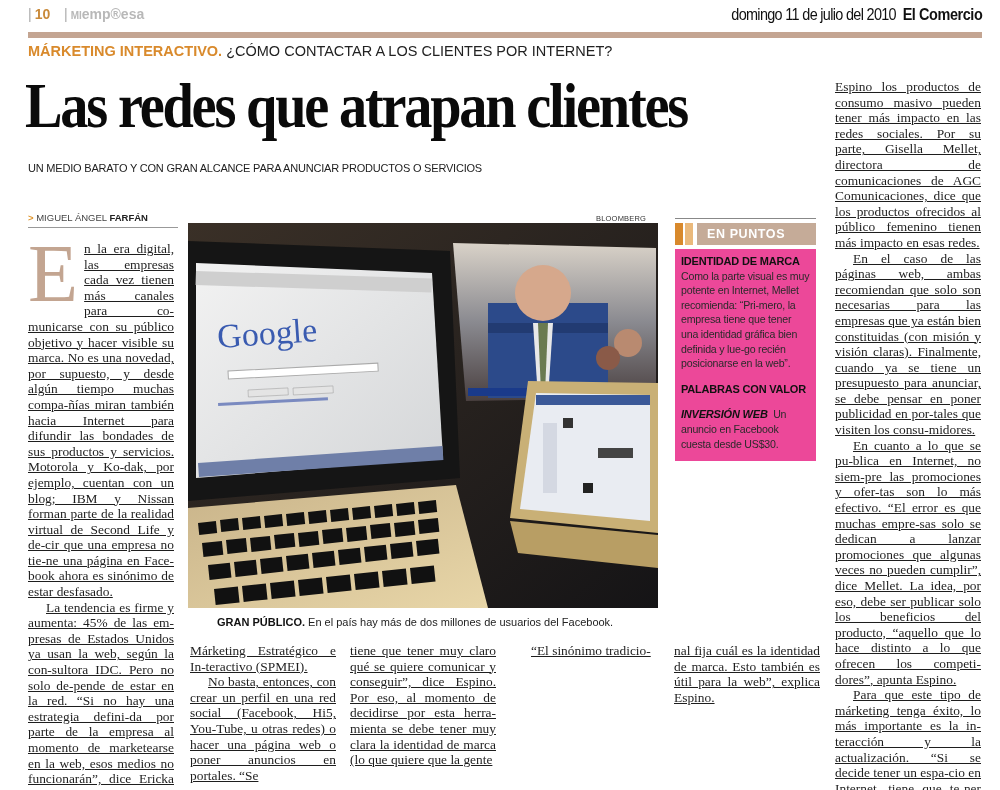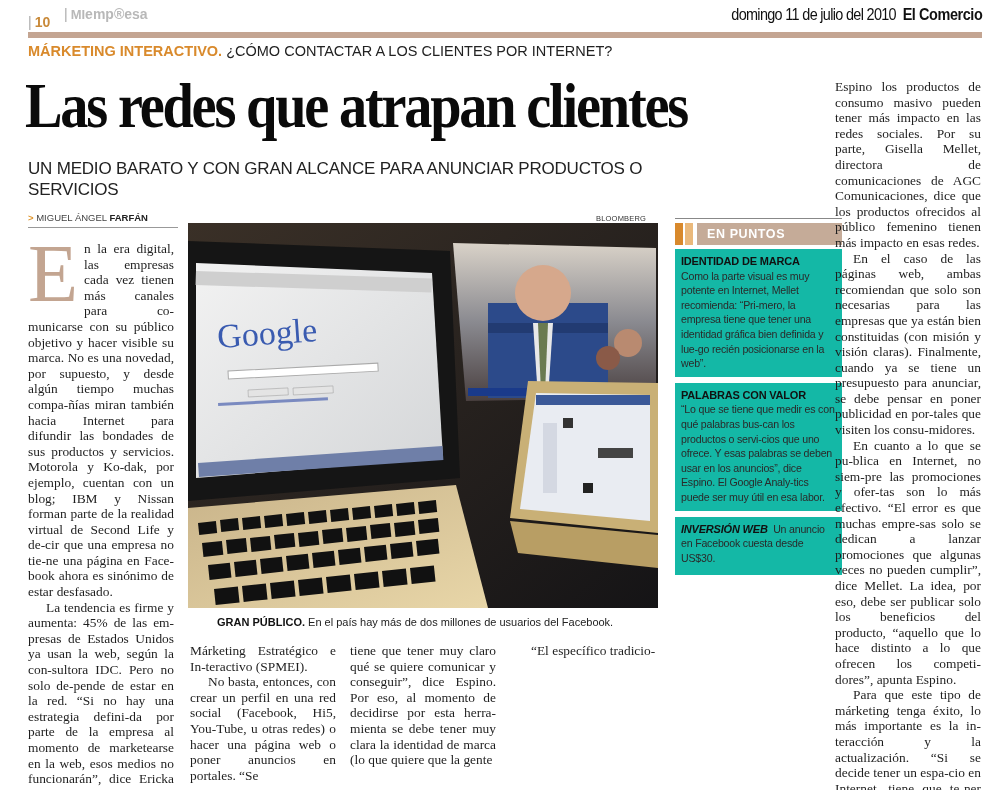--- a/index.html
+++ b/index.html
@@ -1,67 +1,67 @@
 <!DOCTYPE html>
 <html><head>
 <meta charset="utf-8">
 <style>
   * { box-sizing: border-box; margin: 0; padding: 0; }
   html, body { width: 1000px; height: 790px; background: #ffffff; overflow: hidden; }
   body { position: relative; font-family: "DejaVu Serif", serif; color: #1a1a1a; }
 
   
   .page-header { position: absolute; left: 28px; top: 4px; width: 954px; height: 24px; }
-  .page-num { position: absolute; left: 0; top: 2px; font-family: "Liberation Sans", sans-serif; font-size: 14px; font-weight: bold; color: #c98a3a; margin-top: 8px; }
+  .page-num { position: absolute; left: 0; top: 2px; font-family: "Liberation Sans", sans-serif; font-size: 14px; font-weight: bold; color: #c98a3a; }
   .page-num .bar { color: #aaa; font-weight: normal; margin-right: 3px; }
   .section-name { position: absolute; left: 36px; top: 2px; font-family: "Liberation Sans", sans-serif; font-size: 14px; font-weight: bold; color: #b8b8b8; }
   .section-name .bar { font-weight: normal; color: #aaa; margin-right: 3px; }
-  .section-name .mi { font-size: 13px; }
+  .section-name .mi { font-size: 10px; }
   .dateline { position: absolute; right: 0; top: 1px; font-family: "Liberation Sans", sans-serif; font-size: 17px; color: #111; letter-spacing: -0.8px; transform: scaleX(0.85); transform-origin: right center; white-space: nowrap; }
   .dateline b { letter-spacing: -0.5px; }
   .header-rule { position: absolute; left: 28px; top: 32px; width: 954px; height: 6px; background: #c4a592; }
 
   .kicker { position: absolute; left: 28px; top: 43px; font-family: "Liberation Sans", sans-serif; font-size: 14.5px; color: #222; white-space: nowrap; }
   .kicker b { color: #d98a2c; }
 
   .headline { position: absolute; left: 25px; top: 70px; font-family: "Liberation Serif", serif; font-weight: bold; font-size: 64px; line-height: 72px; letter-spacing: -2.5px; color: #0a0a0a; white-space: nowrap; transform: scaleX(0.88); transform-origin: left center; }
 
-  .deck { position: absolute; left: 28px; top: 158px; width: 640px; font-family: "Liberation Sans", sans-serif; font-size: 17px; line-height: 21px; color: #222; letter-spacing: -0.2px; }
+  .deck { position: absolute; left: 28px; top: 158px; width: 640px; font-family: "Liberation Sans", sans-serif; font-size: 11px; line-height: 21px; color: #222; letter-spacing: -0.2px; }
 
   .byline { position: absolute; left: 28px; top: 212px; width: 150px; font-family: "Liberation Sans", sans-serif; font-size: 9.5px; color: #444; border-bottom: 1px solid #999; padding-bottom: 4px; }
   .byline .arrow { color: #e0972f; font-weight: bold; }
   .byline b { color: #222; }
 
   
   .col { position: absolute; font-family: "Liberation Serif", serif; font-size: 13.4px; line-height: 15.6px; text-align: justify; color: #1e1e1e; hyphens: manual; }
-  .col p { text-indent: 18px; }
+  .col p { text-indent: 18px; text-decoration: underline; }
   .col p.noindent { text-indent: 0; }
   .col1 { left: 28px; top: 241px; width: 146px; }
   .col2 { left: 190px; top: 643px; width: 146px; }
   .col3 { left: 350px; top: 643px; width: 146px; }
   .col4 { left: 513px; top: 643px; width: 146px; }
   .col5 { left: 674px; top: 643px; width: 146px; }
   .col6 { left: 835px; top: 79px; width: 146px; }
 
   .dropcap { float: left; font-family: "Liberation Serif", serif; font-size: 82px; line-height: 62px; color: #c3a591; margin: 2px 6px 0 0; font-weight: normal; }
 
   
   .photo-credit { position: absolute; left: 596px; top: 214px; font-family: "Liberation Sans", sans-serif; font-size: 7.5px; color: #333; letter-spacing: 0.2px; }
   .photo { position: absolute; left: 188px; top: 223px; width: 470px; height: 385px; background: #1b1a1c; overflow: hidden; }
   .caption { position: absolute; left: 188px; top: 616px; font-family: "Liberation Sans", sans-serif; font-size: 11px; color: #222; white-space: nowrap; margin-left: 29px; }
   .caption b { color: #111; }
 
   
-  .sidebar { position: absolute; left: 675px; top: 218px; width: 167px; }
+  .sidebar { position: absolute; left: 675px; top: 218px; width: 141px; }
   .sidebar-top-rule { height: 1px; background: #888; margin-bottom: 4px; }
   .sidebar-head { display: flex; height: 22px; margin-bottom: 4px; }
   .sidebar-head .s1 { width: 8px; background: #d8892c; }
   .sidebar-head .s2 { width: 8px; background: #eab97c; margin-left: 2px; }
   .sidebar-head .title { flex: 1; margin-left: 4px; background: #c5ab98; color: #fff; font-family: "Liberation Sans", sans-serif; font-weight: bold; font-size: 12.5px; line-height: 22px; padding-left: 10px; letter-spacing: 0.6px; }
-  .box { background: #14b8a6; padding: 5px 6px 6px 6px; margin-bottom: 6px; font-family: "Liberation Sans", sans-serif; font-size: 10.6px; line-height: 14.6px; color: #2a2a2a; letter-spacing: -0.2px; }
+  .box { background: #ec4899; padding: 5px 6px 6px 6px; font-family: "Liberation Sans", sans-serif; font-size: 10.6px; line-height: 14.6px; color: #2a2a2a; letter-spacing: -0.2px; }
   .box .bt { font-weight: bold; color: #111; display: block; font-size: 11px; }
   .box .bt-inline { font-weight: bold; color: #111; font-size: 11px; font-style: italic; }
 </style>
 </head>
 <body>
 
 <div class="page-header">
   <span class="page-num"><span class="bar">|</span><span>10</span></span>
   <span class="section-name"><span class="bar">|</span><span class="mi">MI</span><span>emp®esa</span></span>
   <span class="dateline"><span>domingo 11 de julio del 2010</span>&nbsp;&nbsp;<b>El Comercio</b></span>
@@ -191,39 +191,39 @@
     <div class="s1"></div>
     <div class="s2"></div>
     <div class="title">EN PUNTOS</div>
   </div>
   <div class="box">
     <span class="bt">IDENTIDAD DE MARCA</span>
     <span>Como la parte visual es muy potente en Internet, Mellet recomienda: “Pri-mero, la empresa tiene que tener una identidad gráfica bien definida y lue-go recién posicionarse en la web”.</span>
   </div>
   <div class="box">
     <span class="bt">PALABRAS CON VALOR</span>
-    <span>“Lo que se tiene que medir es con qué palabras bus-can los productos o servi-cios que uno ofrece. Y esas palabras se deben usar en los anuncios”, dice Espino. El Google Analy-tics puede ser muy útil en esa labor.</span>
   </div>
   <div class="box" style="padding-bottom:10px;">
     <span class="bt-inline">INVERSIÓN WEB</span>&nbsp;
     <span>Un anuncio en Facebook cuesta desde US$30.</span>
   </div>
 </div>
 
 <div class="col col2">
   <p class="noindent">Márketing Estratégico e In-teractivo (SPMEI).</p>
   <p>No basta, entonces, con crear un perfil en una red social (Facebook, Hi5, You-Tube, u otras redes) o hacer una página web o poner anuncios en portales. “Se</p>
 </div>
 <div class="col col3">
   <p class="noindent">tiene que tener muy claro qué se quiere comunicar y conseguir”, dice Espino. Por eso, al momento de decidirse por esta herra-mienta se debe tener muy clara la identidad de marca (lo que quiere que la gente</p>
 </div>
 <div class="col col4">
-  <p>“El específico tradicio-</p>
+  <p>“El sinónimo tradicio-</p>
 </div>
 <div class="col col5">
+  <p class="noindent">nal fija cuál es la identidad de marca. Esto también es útil para la web”, explica Espino.</p>
 </div>
 
 <div class="col col6">
   <p class="noindent">Espino los productos de consumo masivo pueden tener más impacto en las redes sociales. Por su parte, Gisella Mellet, directora de comunicaciones de AGC Comunicaciones, dice que los productos ofrecidos al público femenino tienen más impacto en esas redes.</p>
   <p>En el caso de las páginas web, ambas recomiendan que solo son necesarias para las empresas que ya están bien constituidas (con misión y visión claras). Finalmente, cuando ya se tiene un presupuesto para anunciar, se debe pensar en poner publicidad en por-tales que visiten los consu-midores.</p>
   <p>En cuanto a lo que se pu-blica en Internet, no siem-pre las promociones y ofer-tas son lo más efectivo. “El error es que muchas empre-sas solo se dedican a lanzar promociones que algunas veces no pueden cumplir”, dice Mellet. La idea, por eso, debe ser publicar solo los beneficios del producto, “aquello que lo hace distinto a lo que ofrecen los competi-dores”, apunta Espino.</p>
   <p><span>Para que este tipo de márketing tenga éxito, lo más importante es la in-teracción y la actualización. “Si se decide tener un espa-cio en Internet, tiene que te-ner vida continua”, dice Es-pino como una recomenda-ción final.</span></p>
 </div>
 
 </body></html>

